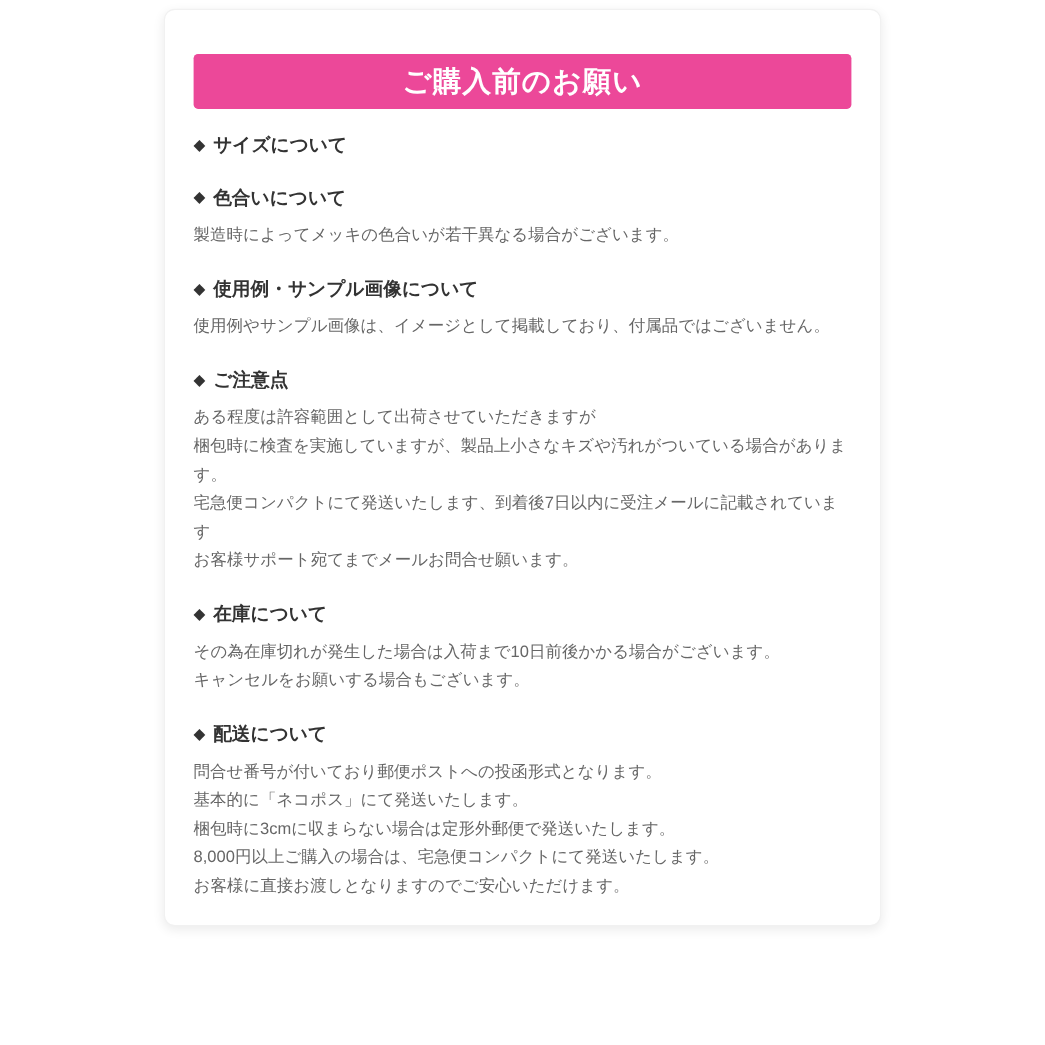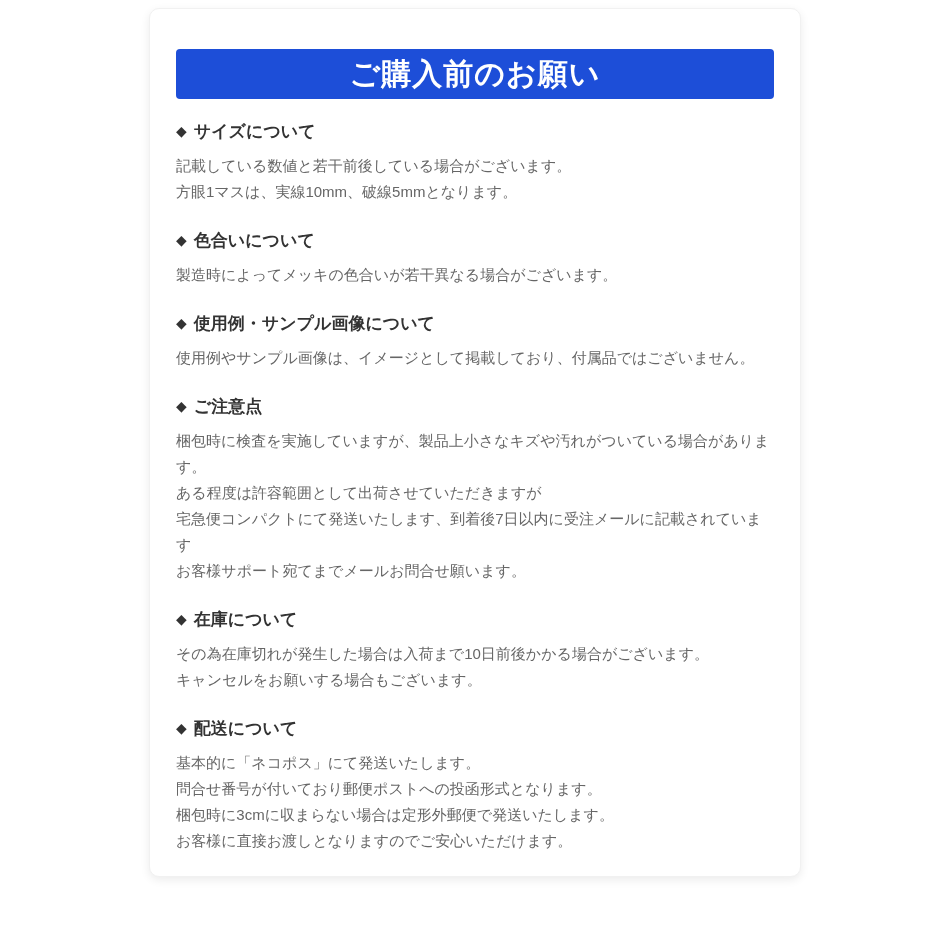--- a/index.html
+++ b/index.html
@@ -13,27 +13,27 @@
     width: 652px;
     margin: 8px auto 0;
     background: #ffffff;
     border: 1px solid #f1f1f1;
     border-radius: 10px;
     box-shadow: 0 3px 10px rgba(0,0,0,0.08);
     padding: 40px 26px 22px;
   }
   .banner {
     height: 50px;
-    background: #1d4ed8;
+    background: #ec4899;
     border-radius: 4px;
     display: flex;
     align-items: center;
     justify-content: center;
     color: #ffffff;
-    font-size: 30px;
+    font-size: 26px;
     font-weight: bold;
     letter-spacing: 1px;
   }
   .section-heading {
     margin: 24px 0 9px;
     font-size: 17px;
     font-weight: bold;
     color: #333333;
     line-height: 24px;
   }
@@ -56,60 +56,57 @@
 
 <div class="card">
 
   <div class="banner">
     <span>ご購入前のお願い</span>
   </div>
 
   <h3 class="section-heading">
     <span class="bullet">◆</span><span>サイズについて</span>
   </h3>
-  <div>
-    <div class="body-line">記載している数値と若干前後している場合がございます。</div>
-    <div class="body-line">方眼1マスは、実線10mm、破線5mmとなります。</div>
-  </div>
 
   <h3 class="section-heading">
     <span class="bullet">◆</span><span>色合いについて</span>
   </h3>
   <div>
     <div class="body-line">製造時によってメッキの色合いが若干異なる場合がございます。</div>
   </div>
 
   <h3 class="section-heading">
     <span class="bullet">◆</span><span>使用例・サンプル画像について</span>
   </h3>
   <div>
     <div class="body-line">使用例やサンプル画像は、イメージとして掲載しており、付属品ではございません。</div>
   </div>
 
   <h3 class="section-heading">
     <span class="bullet">◆</span><span>ご注意点</span>
   </h3>
   <div>
+    <div class="body-line">ある程度は許容範囲として出荷させていただきますが</div>
     <div class="body-line">梱包時に検査を実施していますが、製品上小さなキズや汚れがついている場合があります。</div>
-    <div class="body-line">ある程度は許容範囲として出荷させていただきますが</div>
     <div class="body-line">宅急便コンパクトにて発送いたします、到着後7日以内に受注メールに記載されています</div>
     <div class="body-line">お客様サポート宛てまでメールお問合せ願います。</div>
   </div>
 
   <h3 class="section-heading">
     <span class="bullet">◆</span><span>在庫について</span>
   </h3>
   <div>
     <div class="body-line">その為在庫切れが発生した場合は入荷まで10日前後かかる場合がございます。</div>
     <div class="body-line">キャンセルをお願いする場合もございます。</div>
   </div>
 
   <h3 class="section-heading">
     <span class="bullet">◆</span><span>配送について</span>
   </h3>
   <div>
+    <div class="body-line">問合せ番号が付いており郵便ポストへの投函形式となります。</div>
     <div class="body-line">基本的に「ネコポス」にて発送いたします。</div>
-    <div class="body-line">問合せ番号が付いており郵便ポストへの投函形式となります。</div>
     <div class="body-line">梱包時に3cmに収まらない場合は定形外郵便で発送いたします。</div>
+    <div class="body-line">8,000円以上ご購入の場合は、宅急便コンパクトにて発送いたします。</div>
     <div class="body-line">お客様に直接お渡しとなりますのでご安心いただけます。</div>
   </div>
 
 </div>
 
 </body></html>

